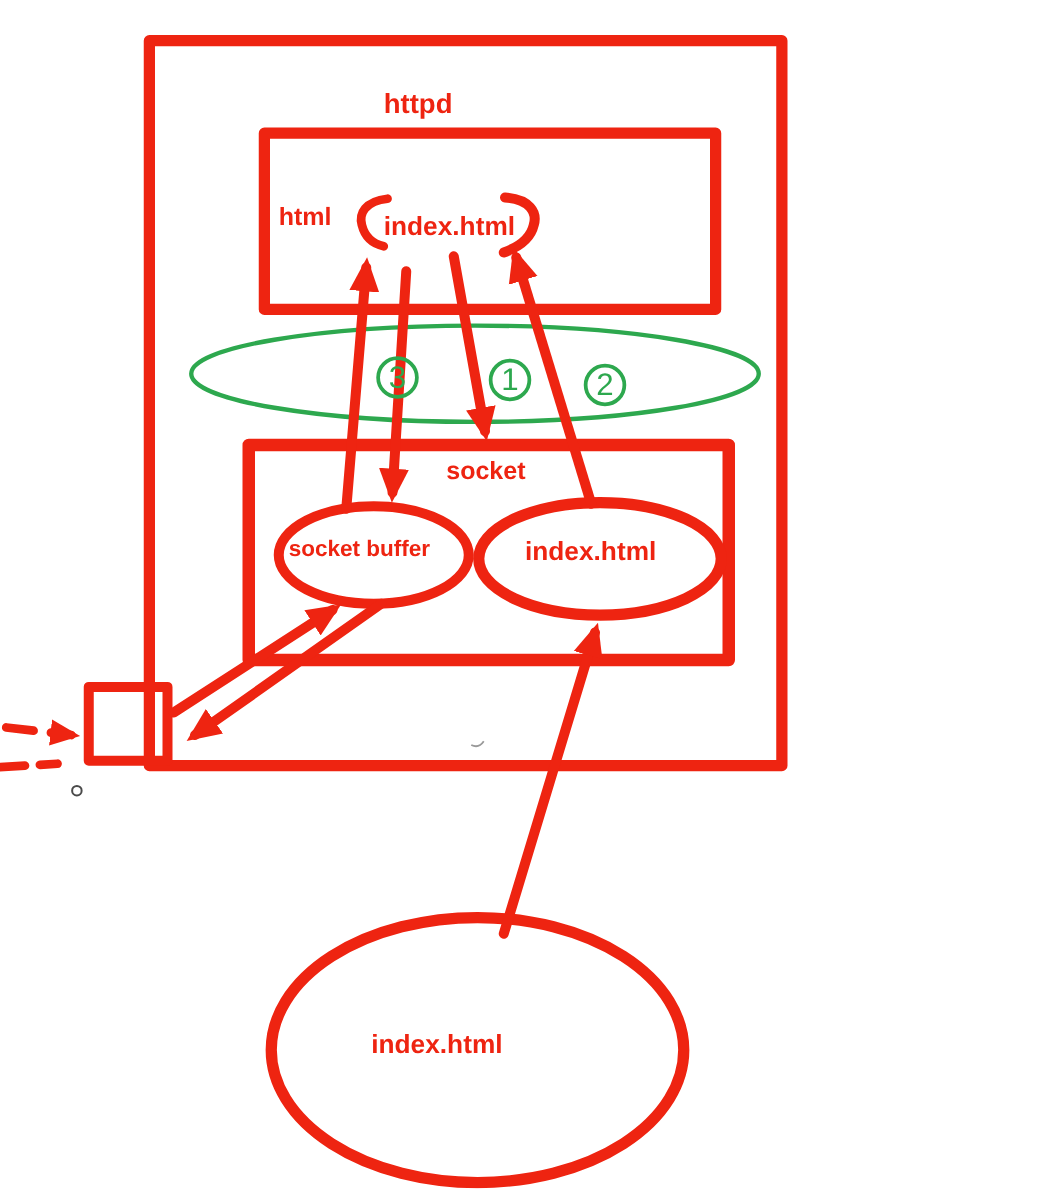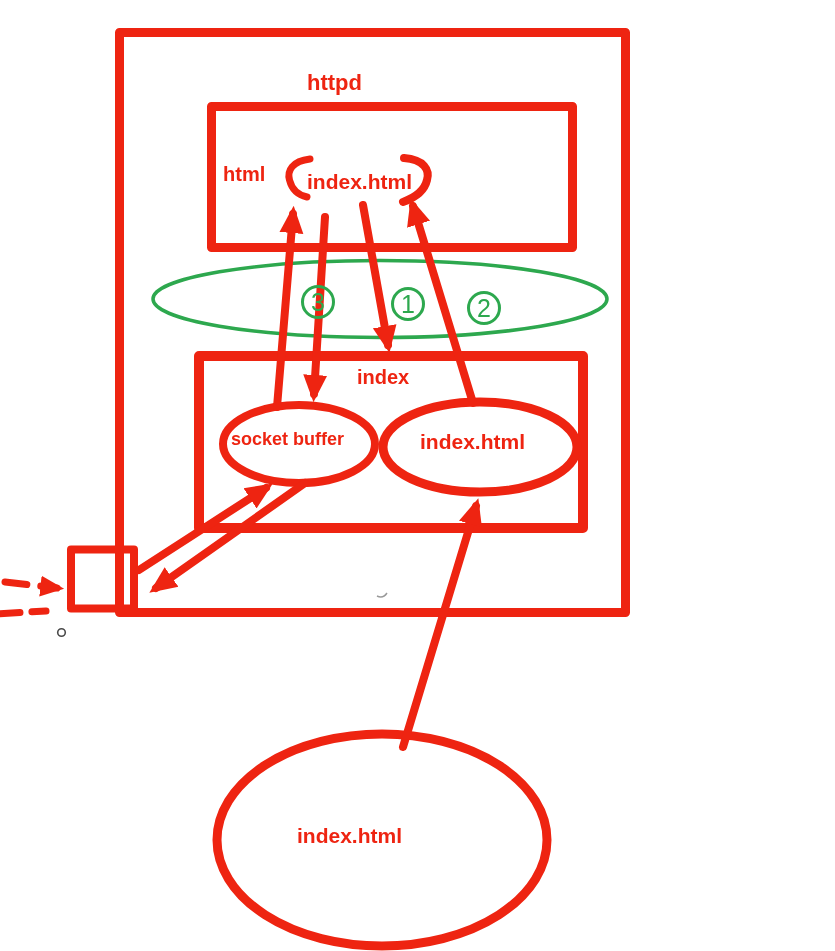--- a/index.html
+++ b/index.html
@@ -90,21 +90,21 @@
       <line x1="-4" y1="614" x2="46" y2="611" stroke-width="7" stroke-dasharray="24 12"></line>
     </g>
 
     <circle cx="61.5" cy="632.5" r="3.8" fill="#ffffff" stroke="#4a4a4a" stroke-width="1.6"></circle>
     <path d="M377,596 q6,3 10,-3" fill="none" stroke="#999999" stroke-width="1.4"></path>
   </svg>
 
   <span class="label lbl-httpd">httpd</span>
   <span class="label lbl-http">html</span>
   <span class="label lbl-http-idx">index.html</span>
-  <span class="label lbl-kernel">index</span>
+  <span class="label lbl-kernel">socket</span>
   <span class="label lbl-socket">socket buffer</span>
   <span class="label lbl-kidx">index.html</span>
   <span class="label lbl-disk">index.html</span>
 
   <div class="step step-3">
     <span>3</span>
   </div>
   <div class="step step-1">
     <span>1</span>
   </div>

